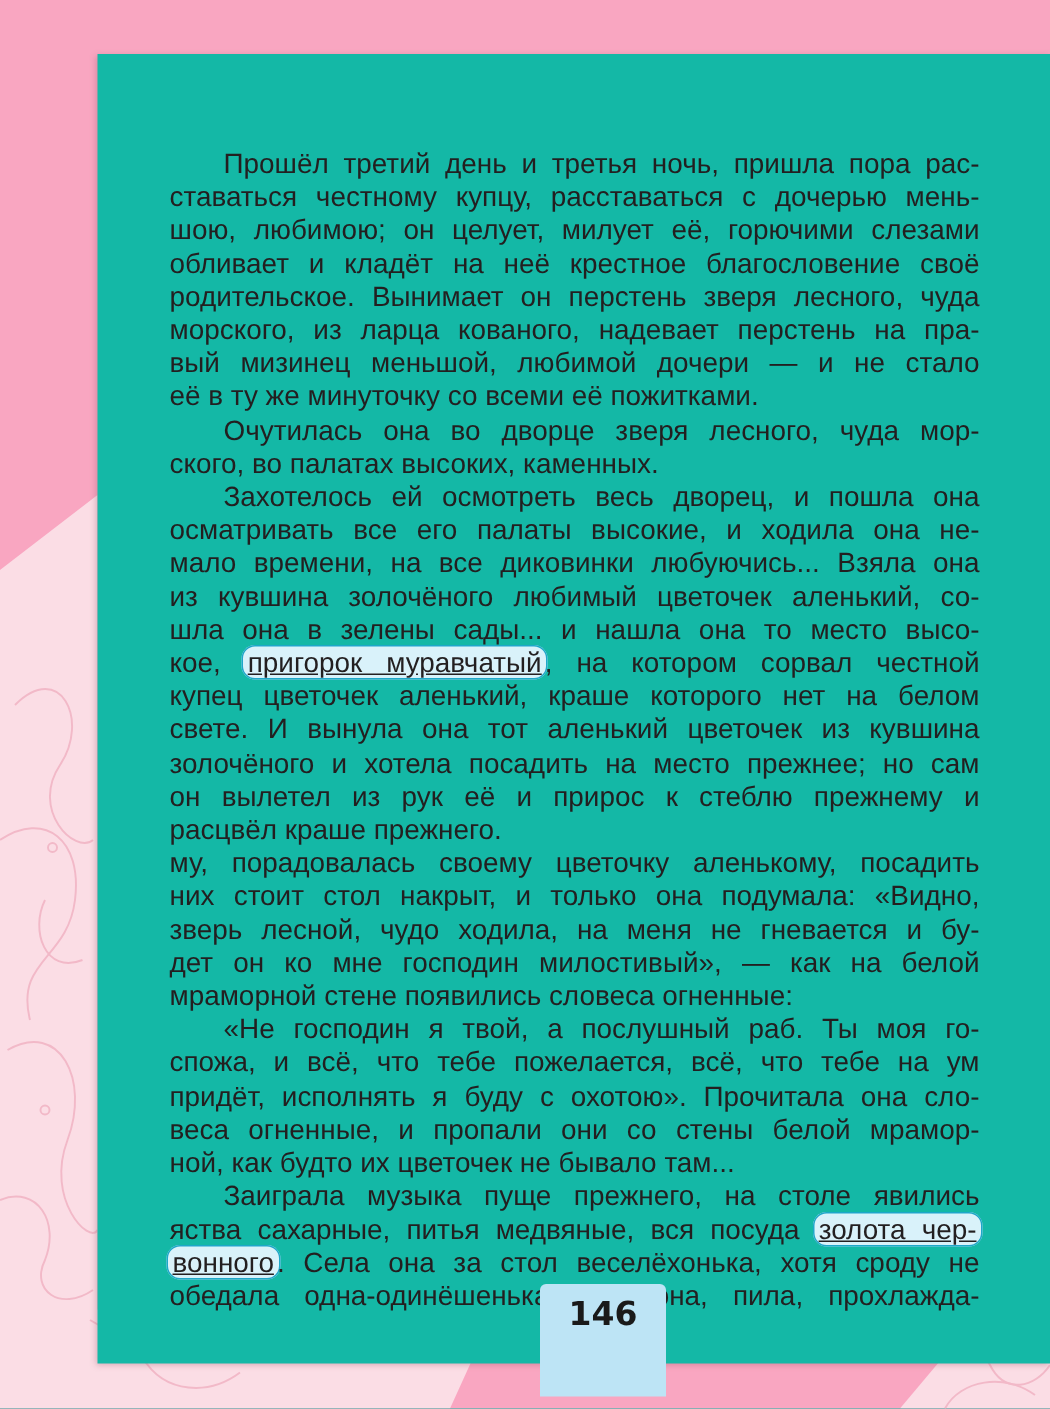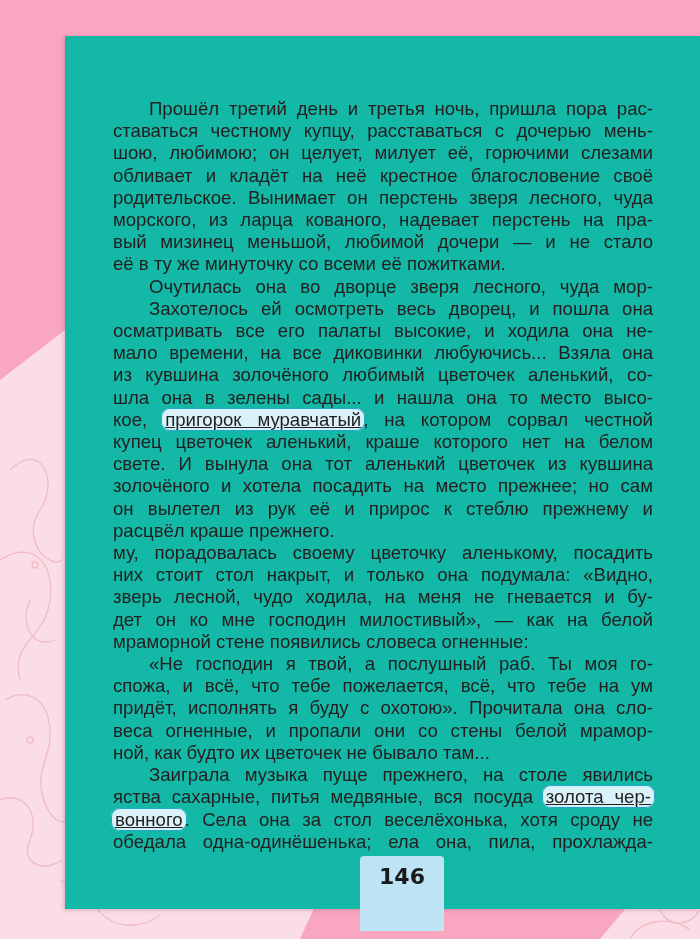--- a/index.html
+++ b/index.html
@@ -75,20 +75,21 @@
   <div class="text" id="text-root">
       <span class="line indent">Прошёл третий день и третья ночь, пришла пора рас-</span>
       <span class="line">ставаться честному купцу, расставаться с дочерью мень-</span>
       <span class="line">шою, любимою; он целует, милует её, горючими слезами</span>
       <span class="line">обливает и кладёт на неё крестное благословение своё</span>
       <span class="line">родительское. Вынимает он перстень зверя лесного, чуда</span>
       <span class="line">морского, из ларца кованого, надевает перстень на пра-</span>
       <span class="line">вый мизинец меньшой, любимой дочери — и не стало</span>
       <span class="line last">её в ту же минуточку со всеми её пожитками.</span>
       <span class="line indent">Очутилась она во дворце зверя лесного, чуда мор-</span>
+      <span class="line last">ского, во палатах высоких, каменных.</span>
       <span class="line indent">Захотелось ей осмотреть весь дворец, и пошла она</span>
       <span class="line">осматривать все его палаты высокие, и ходила она не-</span>
       <span class="line">мало времени, на все диковинки любуючись... Взяла она</span>
       <span class="line">из кувшина золочёного любимый цветочек аленький, со-</span>
       <span class="line">шла она в зелены сады... и нашла она то место высо-</span>
       <span class="line">кое, <span class="hl">пригорок муравчатый</span>, на котором сорвал честной</span>
       <span class="line">купец цветочек аленький, краше которого нет на белом</span>
       <span class="line">свете. И вынула она тот аленький цветочек из кувшина</span>
       <span class="line">золочёного и хотела посадить на место прежнее; но сам</span>
       <span class="line">он вылетел из рук её и прирос к стеблю прежнему и</span>

